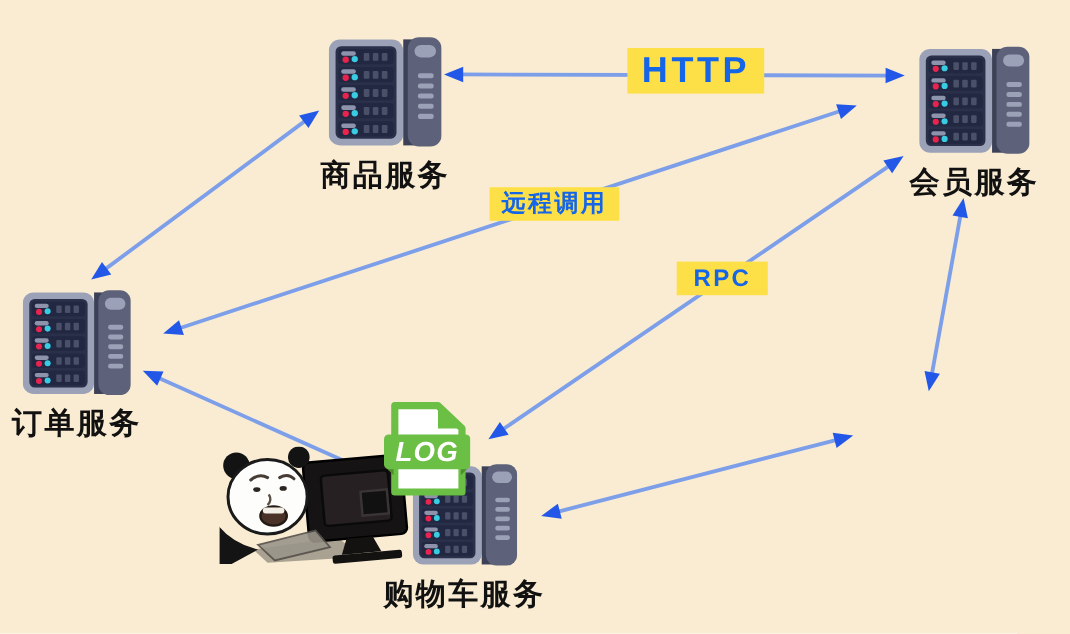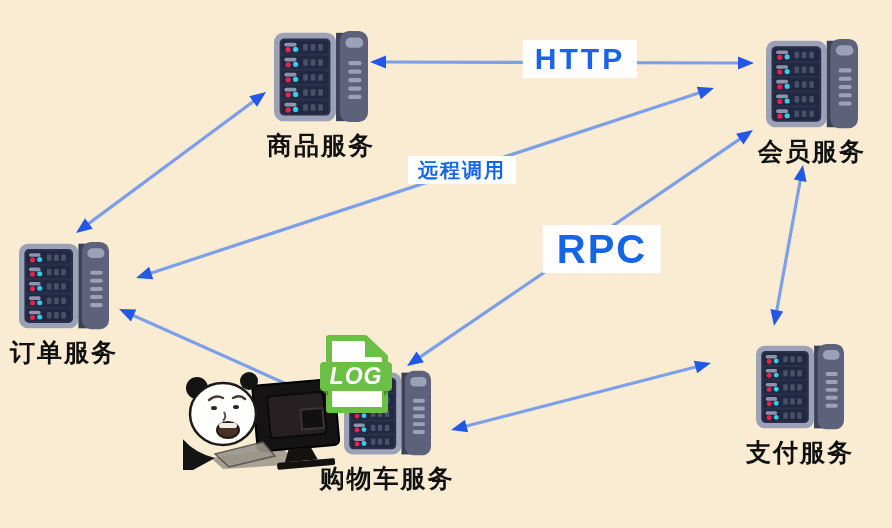--- a/index.html
+++ b/index.html
@@ -2,24 +2,24 @@
 <html><head>
 <meta charset="utf-8">
 <style>
   html,body{margin:0;padding:0;}
   body{font-family:"Liberation Sans","DejaVu Sans",sans-serif;}
   .stage{position:relative;width:892px;height:528px;background:#f9ecd3;overflow:hidden;}
   #arrows{position:absolute;left:0;top:0;z-index:1;}
   .node{position:absolute;display:flex;flex-direction:column;align-items:center;z-index:3;}
   .node .server{display:block;line-height:0;}
   .node .nlabel{margin-top:5px;font-size:25px;font-weight:600;color:#111;letter-spacing:2px;white-space:nowrap;}
-  .edge-label{position:absolute;z-index:2;transform:translate(-50%,-50%);background:#ffffff;color:#1565e8;font-weight:700;white-space:nowrap;line-height:1;text-align:center;}
+  .edge-label{position:absolute;z-index:2;transform:translate(-50%,-50%);background:#fde047;color:#1565e8;font-weight:700;white-space:nowrap;line-height:1;text-align:center;}
   .edge-label.http{left:580px;top:59px;font-size:30px;letter-spacing:3px;padding:4px 12px;}
   .edge-label.remote{left:462px;top:170px;font-size:20px;letter-spacing:2px;padding:4px 10px;}
-  .edge-label.rpc{left:602px;top:249px;font-size:40px;letter-spacing:2px;padding:4px 14px;}
+  .edge-label.rpc{left:602px;top:232px;font-size:20px;letter-spacing:2px;padding:4px 14px;}
   .meme{position:absolute;left:183px;top:372px;width:165px;height:100px;z-index:2;line-height:0;}
   .logbadge{position:absolute;left:320px;top:334px;width:72px;height:80px;z-index:4;line-height:0;font-style:italic;}
   .logbadge .logtext{font-family:"Liberation Sans",sans-serif;font-weight:bold;}
 </style>
 </head>
 <body>
 
 <div class="stage">
 
   <svg id="arrows" width="892" height="528">
@@ -133,37 +133,29 @@
 
   <div class="node" style="left:1px;top:241px;width:126px;">
     <span class="server">
       <svg width="90" height="90" viewBox="0 0 100 100">
           <use href="#server-sym"></use>
         </svg>
     </span>
     <div class="nlabel">订单服务</div>
   </div>
 
-  <div class="node" style="left:312px;top:370px;width:150px;align-items:center;">
+  <div class="node" style="left:312px;top:386px;width:150px;align-items:center;">
     <span class="server">
       <svg width="87" height="87" viewBox="0 0 100 100">
           <use href="#server-sym"></use>
         </svg>
     </span>
     <div class="nlabel">购物车服务</div>
   </div>
 
-  <div class="node" style="left:730px;top:343px;width:140px;">
-    <span class="server">
-      <svg width="88" height="88" viewBox="0 0 100 100">
-          <use href="#server-sym"></use>
-        </svg>
-    </span>
-    <div class="nlabel">支付服务</div>
-  </div>
 
   <div class="edge-label http">HTTP</div>
   <div class="edge-label remote">远程调用</div>
   <div class="edge-label rpc">RPC</div>
 
   <div class="meme">
     <svg width="165" height="100" viewBox="0 0 165 100">
 
       <polygon points="28,86 98,76 120,92 40,97" fill="#8e887c" opacity="0.75"></polygon>
 

